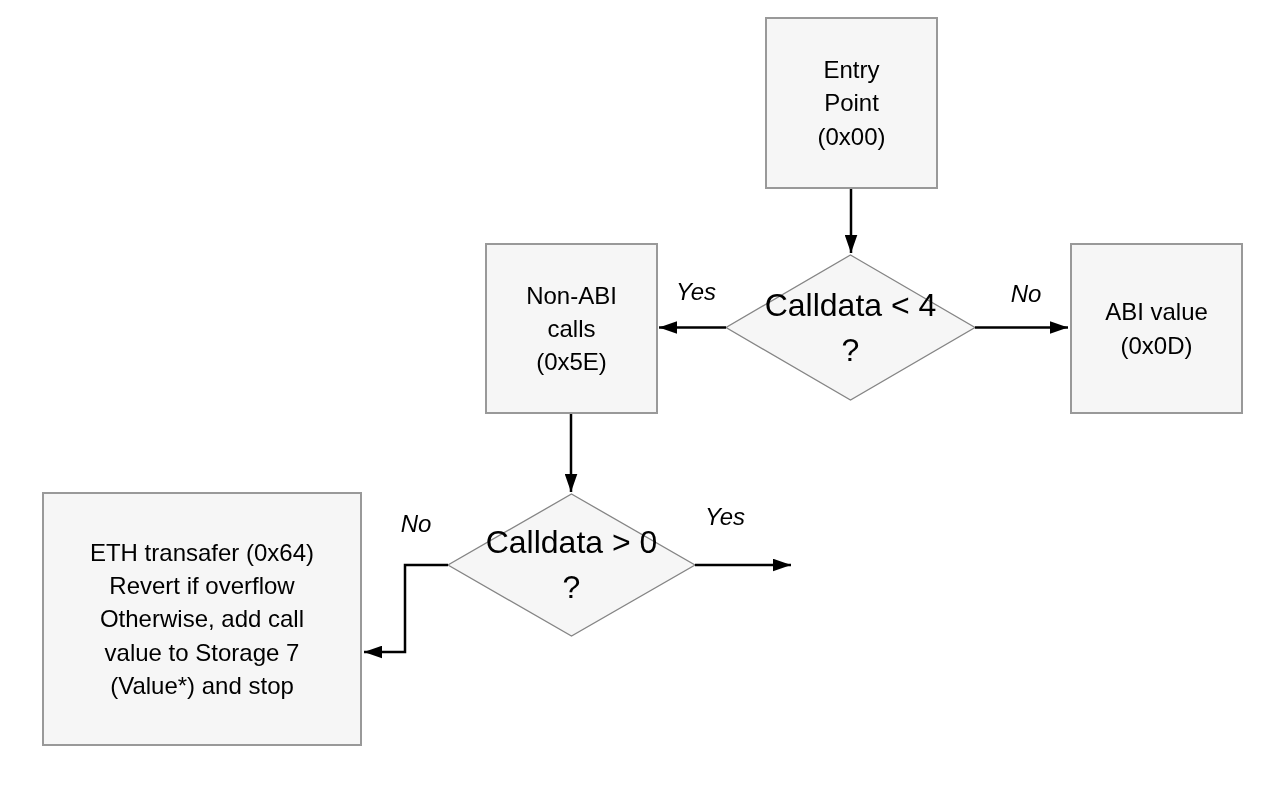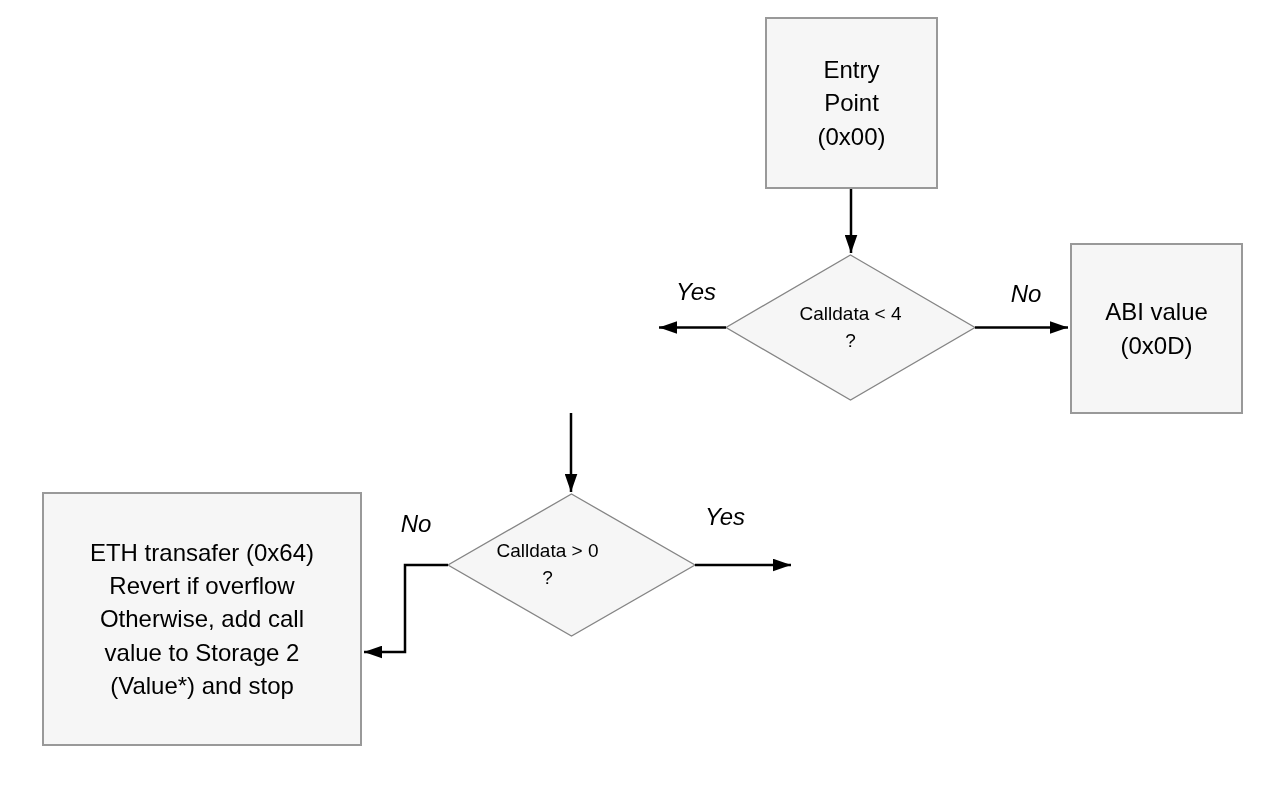--- a/index.html
+++ b/index.html
@@ -54,21 +54,21 @@
     line-height: 1.38;
     white-space: pre-line;
   }
   .diamond-label {
     position: absolute;
     display: flex;
     align-items: center;
     justify-content: center;
     text-align: center;
     color: var(--text);
-    font-size: 19px;
+    font-size: 32px;
     line-height: 1.38;
     white-space: pre-line;
   }
   .edge-label {
     position: absolute;
     transform: translateX(-50%);
     color: var(--text);
     font-size: 24px;
     line-height: 1.1;
     white-space: nowrap;
@@ -95,35 +95,38 @@
     <path class="connector" d="M 975 327.5 L 1068 327.5" marker-end="url(#arrow)"></path>
     <path class="connector" d="M 571 413 L 571 492" marker-end="url(#arrow)"></path>
     <path class="connector" d="M 695 565 L 791 565" marker-end="url(#arrow)"></path>
     <path class="connector" d="M 448 565 L 405 565 L 405 652 L 364 652" marker-end="url(#arrow)"></path>
   </svg>
 
   <div class="node-rect" style="left:765px; top:17px; width:173px; height:172px;">Entry
 Point
 (0x00)</div>
 
+  <div class="node-rect" style="left:485px; top:243px; width:173px; height:171px;">Non-ABI
+calls
+(0x5E)</div>
 
   <div class="node-rect" style="left:1070px; top:243px; width:173px; height:171px;">ABI value
 (0x0D)</div>
 
 
   <div class="node-rect" style="left:42px; top:492px; width:320px; height:254px;">ETH transafer (0x64)
 Revert if overflow
 Otherwise, add call
-value to Storage 2
+value to Storage 7
 (Value*) and stop</div>
 
   <div class="diamond-label" style="left:748px; top:294px; width:205px; height:67px;">Calldata &lt; 4
 ?</div>
 
-  <div class="diamond-label" style="left:445px; top:531px; width:205px; height:67px;">Calldata &gt; 0
+  <div class="diamond-label" style="left:469px; top:531px; width:205px; height:67px;">Calldata &gt; 0
 ?</div>
 
   <div class="edge-label" style="left:696px; top:279px;">Yes</div>
 
   <div class="edge-label" style="left:1026px; top:281px;">No</div>
 
   <div class="edge-label" style="left:725px; top:504px;">Yes</div>
 
   <div class="edge-label" style="left:416px; top:511px;">No</div>
 

